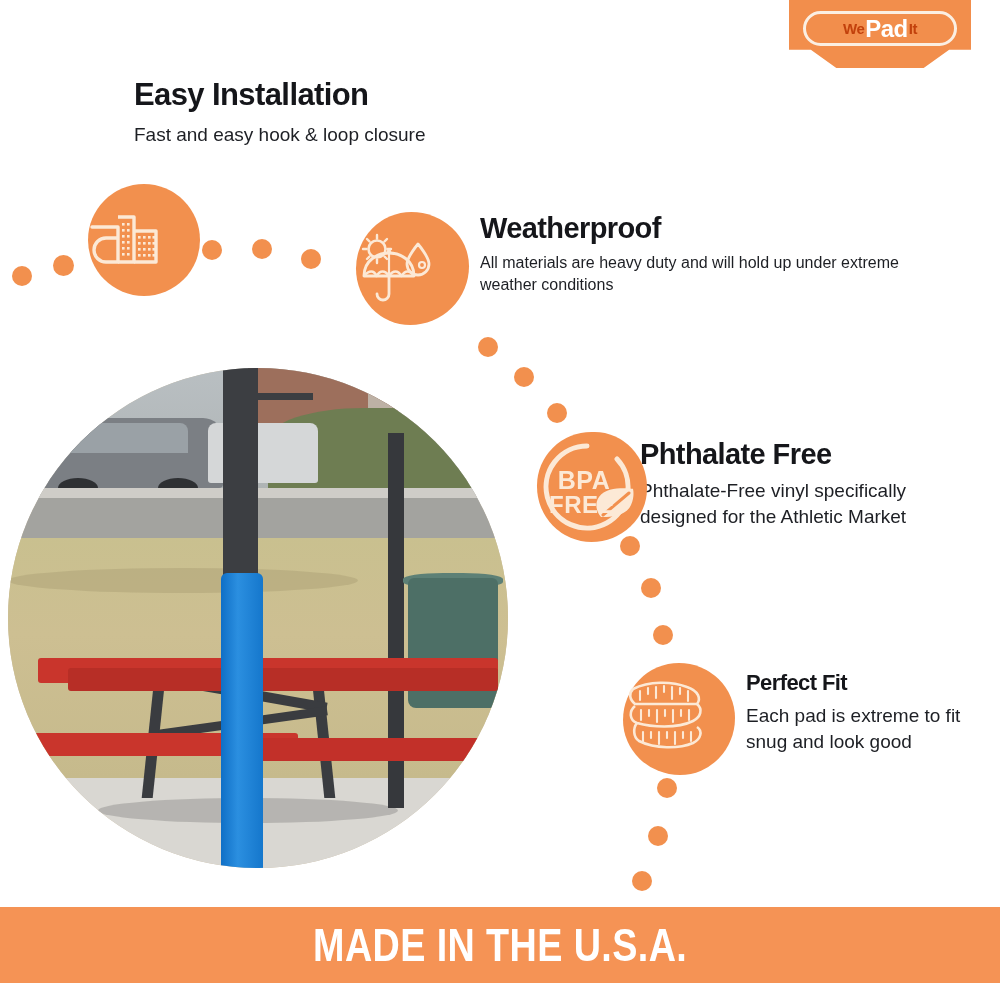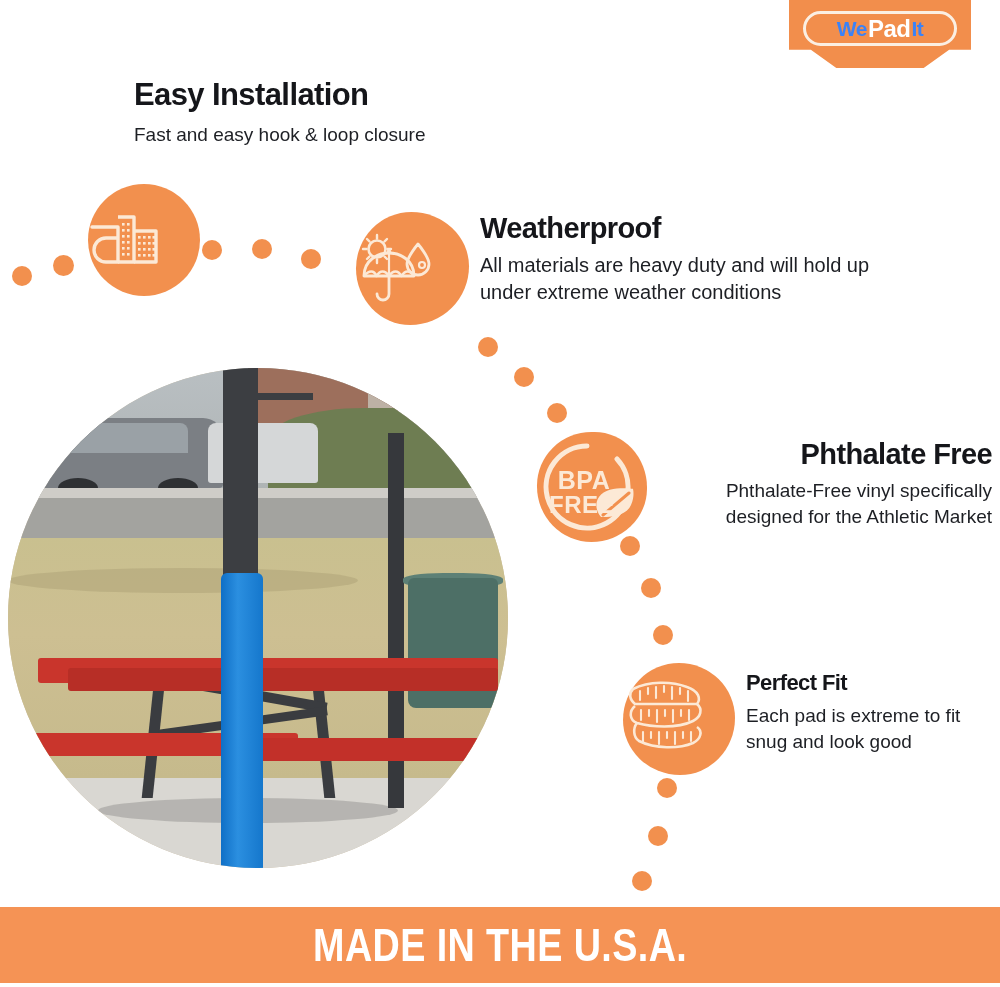--- a/index.html
+++ b/index.html
@@ -39,23 +39,23 @@
     width: 154px;
     height: 35px;
     border: 3px solid #FBEFE3;
     border-radius: 18px;
     display: flex;
     align-items: center;
     justify-content: center;
     gap: 0px;
   }
   .logo-we, .logo-it {
-    font-size: 21px;
+    font-size: 15px;
     font-weight: 700;
-    color: #3b82f6;
+    color: #c2410c;
     letter-spacing: -0.5px;
     line-height: 1;
   }
   .logo-pad {
     font-size: 24px;
     font-weight: 900;
     color: #ffffff;
     letter-spacing: -0.5px;
     line-height: 1;
     padding: 0 1px;
@@ -73,23 +73,23 @@
     font-weight: 400;
     line-height: 1.34;
   }
 
   #easy-block { position: absolute; left: 134px; top: 79px; width: 420px; }
   #easy-block .feature-title { font-size: 31px; }
   #easy-block .feature-body { font-size: 19px; margin-top: 10px; }
 
   #weather-block { position: absolute; left: 480px; top: 213px; width: 430px; }
   #weather-block .feature-title { font-size: 29px; }
-  #weather-block .feature-body { font-size: 20px; margin-top: 9px; }
-
-  #phthalate-block { position: absolute; left: 672px; top: 439px; width: 320px; text-align: right; }
+  #weather-block .feature-body { font-size: 16px; margin-top: 9px; }
+
+  #phthalate-block { position: absolute; left: 640px; top: 439px; width: 320px; }
   #phthalate-block .feature-title { font-size: 29px; }
   #phthalate-block .feature-body { font-size: 19px; margin-top: 9px; }
 
   #fit-block { position: absolute; left: 746px; top: 671px; width: 235px; }
   #fit-block .feature-title { font-size: 22px; }
   #fit-block .feature-body { font-size: 19px; margin-top: 9px; }
 
   
   .icon-circle {
     position: absolute;

